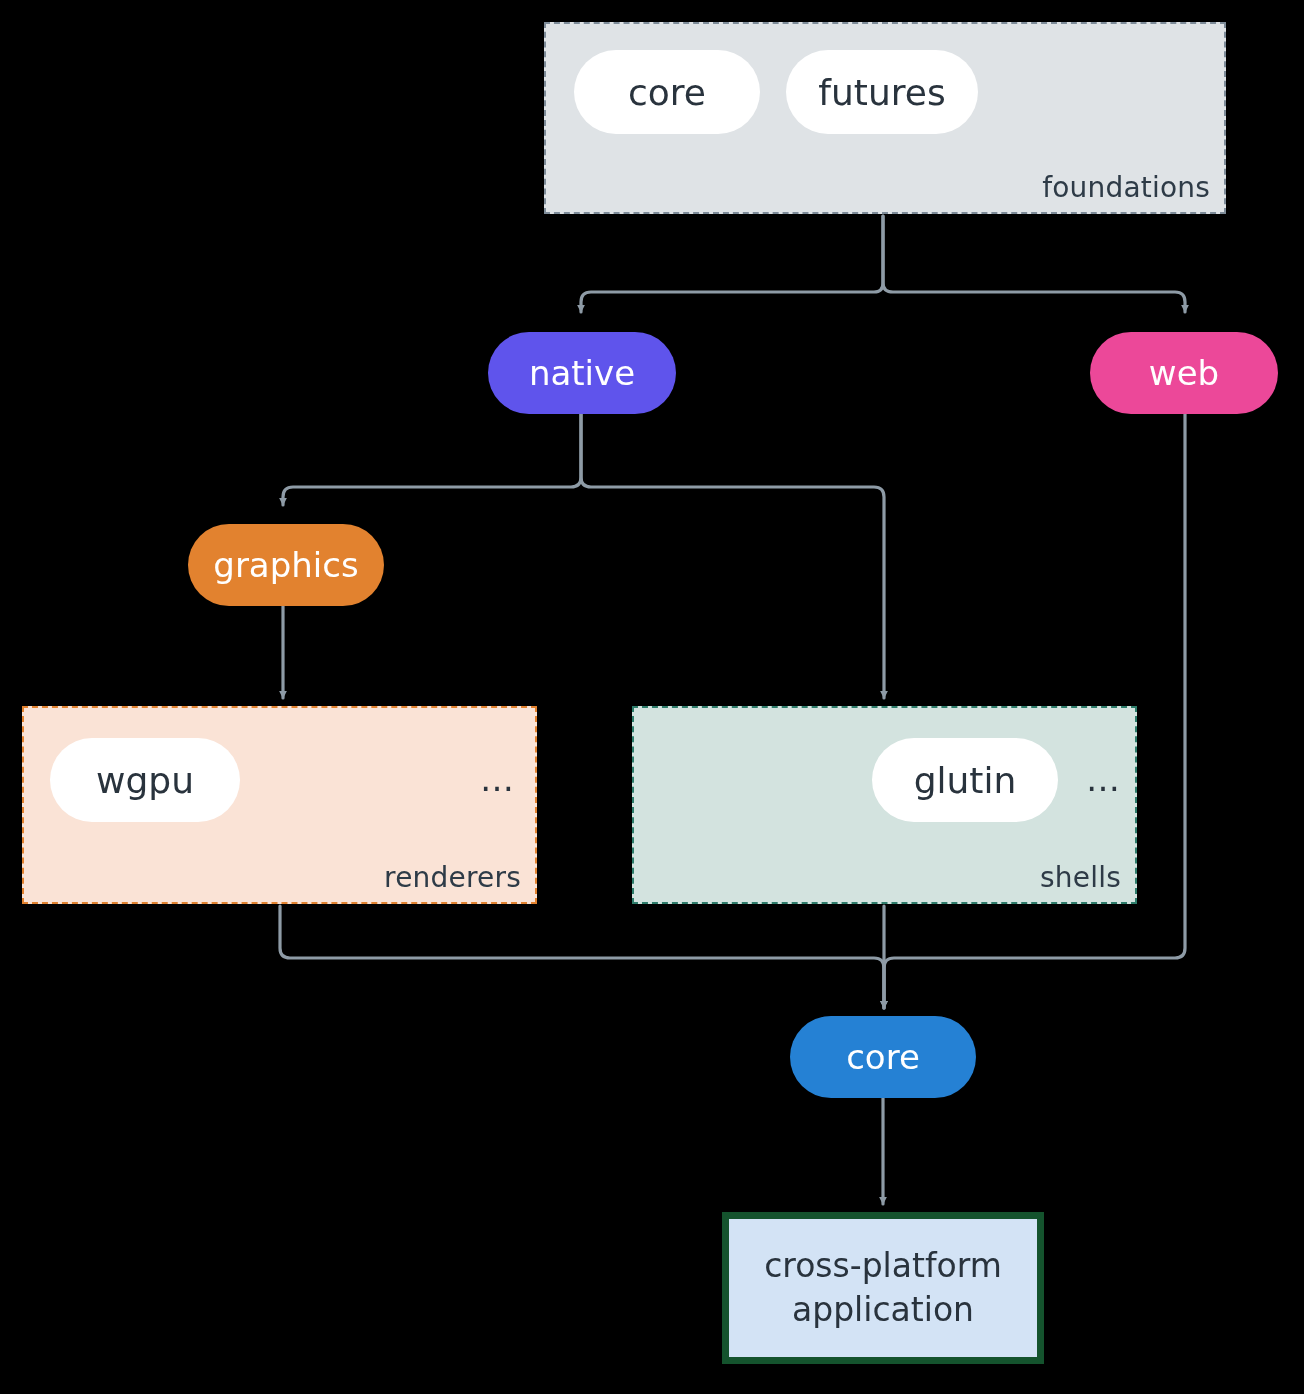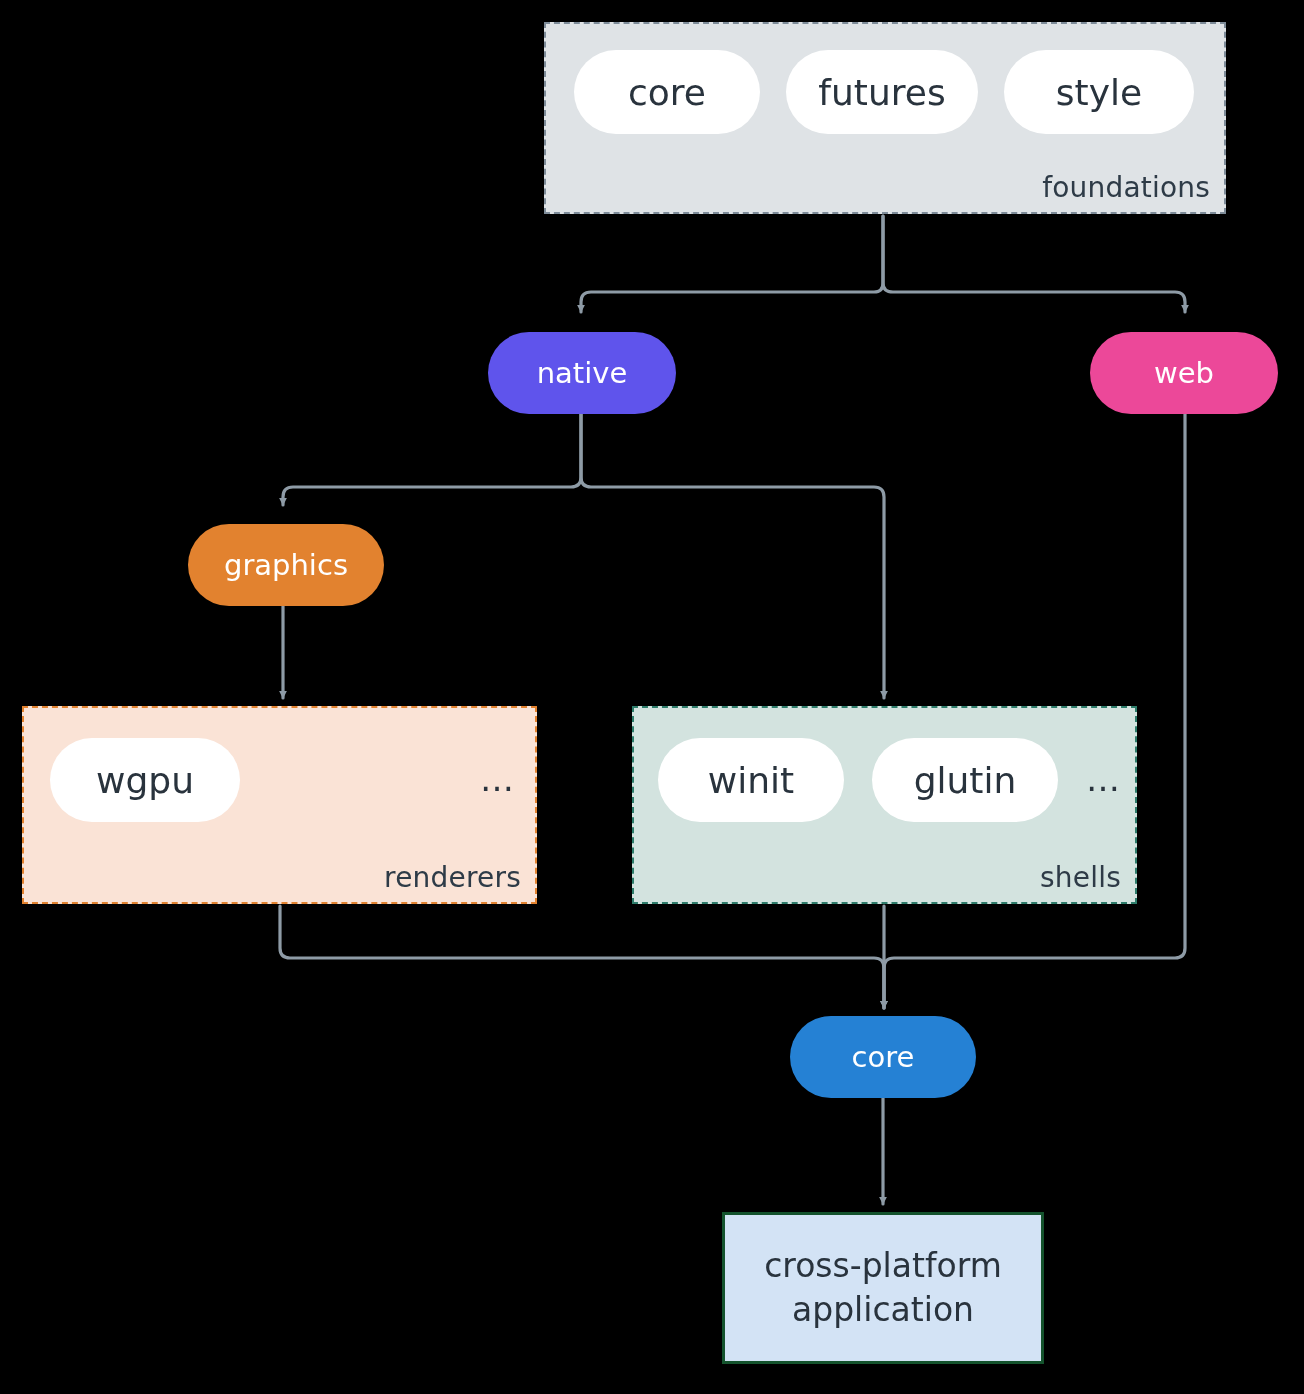--- a/index.html
+++ b/index.html
@@ -83,33 +83,33 @@
     font-size: 34px;
     color: #29333D;
     line-height: 1;
   }
   #ellipsis-renderers { left: 480px; top: 762px; }
   #ellipsis-shells    { left: 1086px; top: 762px; }
   
   .pill-solid {
     border-radius: 52px;
     color: #FFFFFF;
-    font-size: 29px;
+    font-size: 34px;
     height: 82px;
   }
   #node-native   { left: 488px;  top: 332px;  width: 188px; background: #5F54EC; }
   #node-web      { left: 1090px; top: 332px;  width: 188px; background: #ec4899; }
   #node-graphics { left: 188px;  top: 524px;  width: 196px; background: #E2822F; }
   #node-iced     { left: 790px;  top: 1016px; width: 186px; background: #2581D4; }
   
   #node-app {
     left: 722px; top: 1212px;
     width: 322px; height: 152px;
     background: #D3E3F5;
-    border: 3px solid #14532d;
+    border: 7px solid #14532d;
     color: #29333D;
     font-size: 33px;
     line-height: 1.32;
     flex-direction: column;
   }
 </style>
 </head>
 <body>
 
 <div id="canvas">
@@ -144,23 +144,20 @@
 
   <div class="cluster" id="foundations-cluster">
     <div class="cluster-label">foundations</div>
   </div>
   <div class="node pill-white" id="node-core">
     <span>core</span>
   </div>
   <div class="node pill-white" id="node-futures">
     <span>futures</span>
   </div>
-  <div class="node pill-white" id="node-style">
-    <span>style</span>
-  </div>
 
   <div class="node pill-solid" id="node-native">
     <span>native</span>
   </div>
   <div class="node pill-solid" id="node-web">
     <span>web</span>
   </div>
 
   <div class="node pill-solid" id="node-graphics">
     <span>graphics</span>
@@ -170,23 +167,20 @@
     <div class="cluster-label">renderers</div>
   </div>
   <div class="node pill-white" id="node-wgpu">
     <span>wgpu</span>
   </div>
   <div class="ellipsis" id="ellipsis-renderers">…</div>
 
   <div class="cluster" id="shells-cluster">
     <div class="cluster-label">shells</div>
   </div>
-  <div class="node pill-white" id="node-winit">
-    <span>winit</span>
-  </div>
   <div class="node pill-white" id="node-glutin">
     <span>glutin</span>
   </div>
   <div class="ellipsis" id="ellipsis-shells">…</div>
 
   <div class="node pill-solid" id="node-iced">
     <span>core</span>
   </div>
 
   <div class="node" id="node-app">

